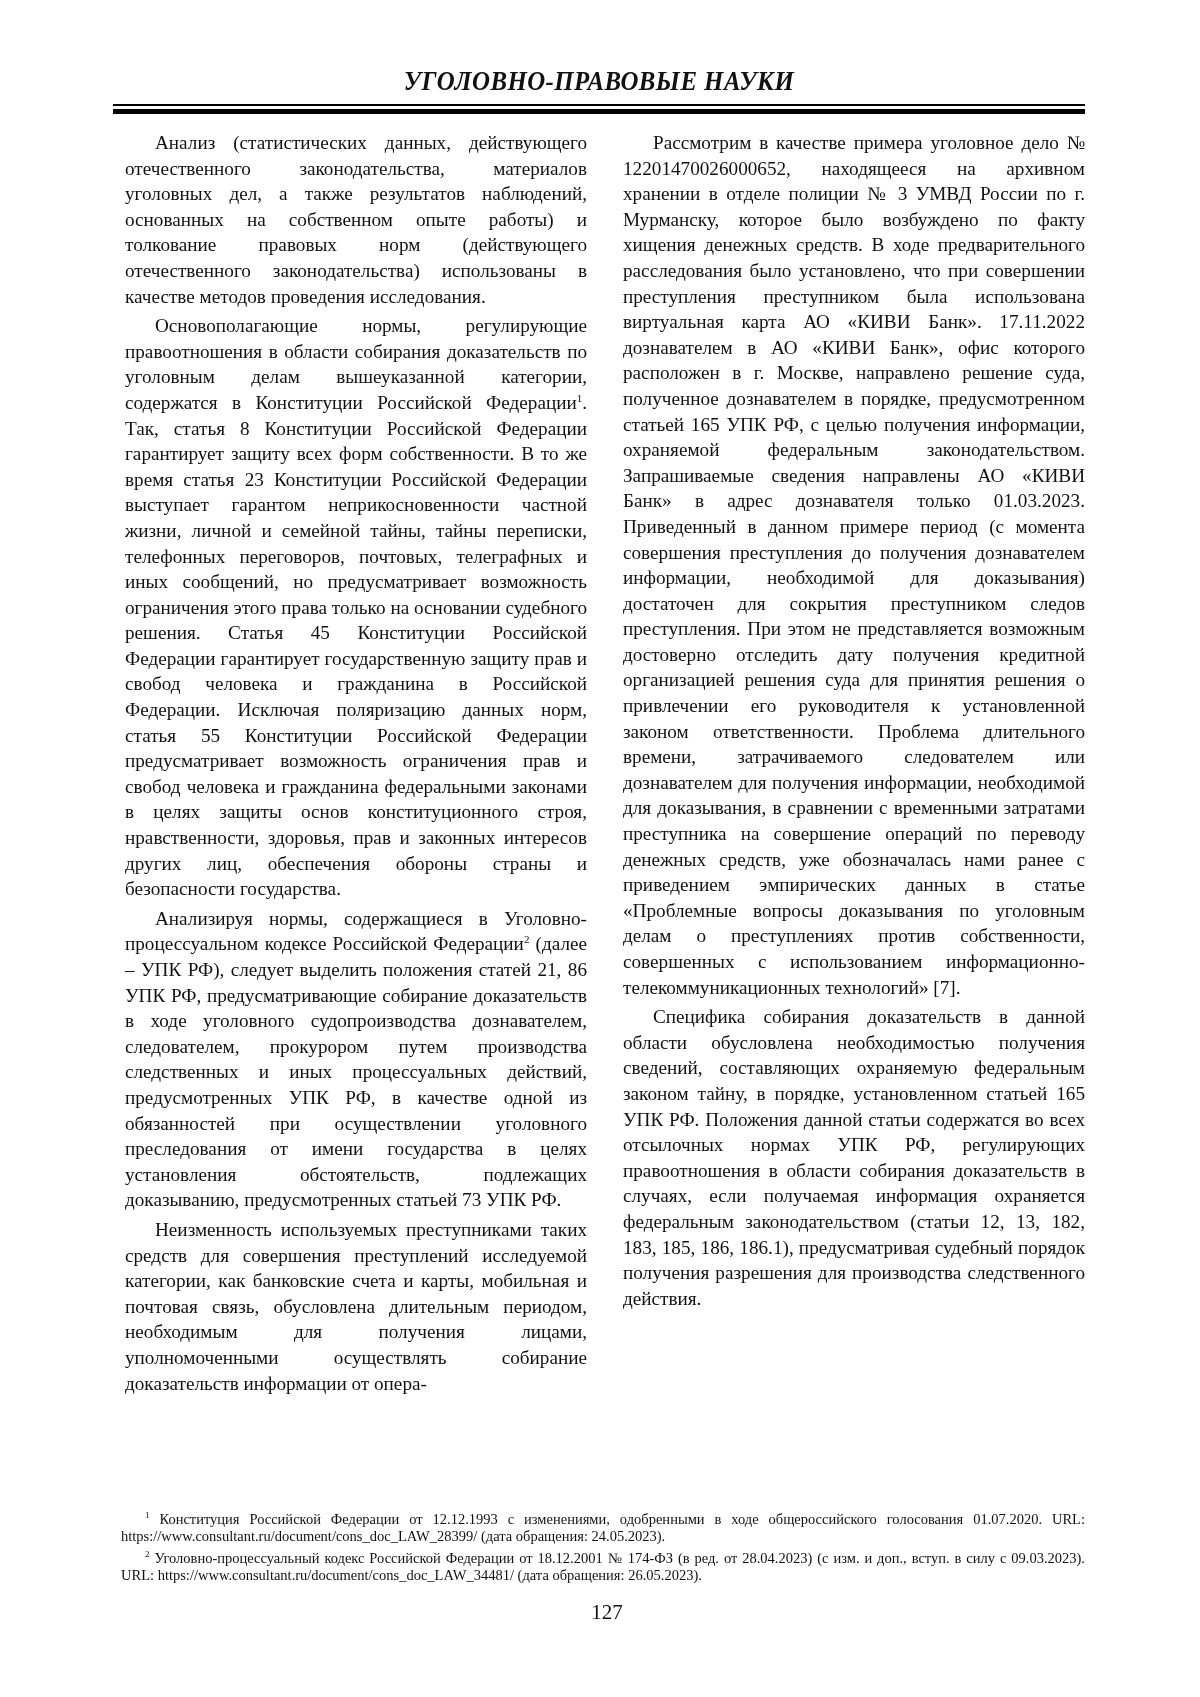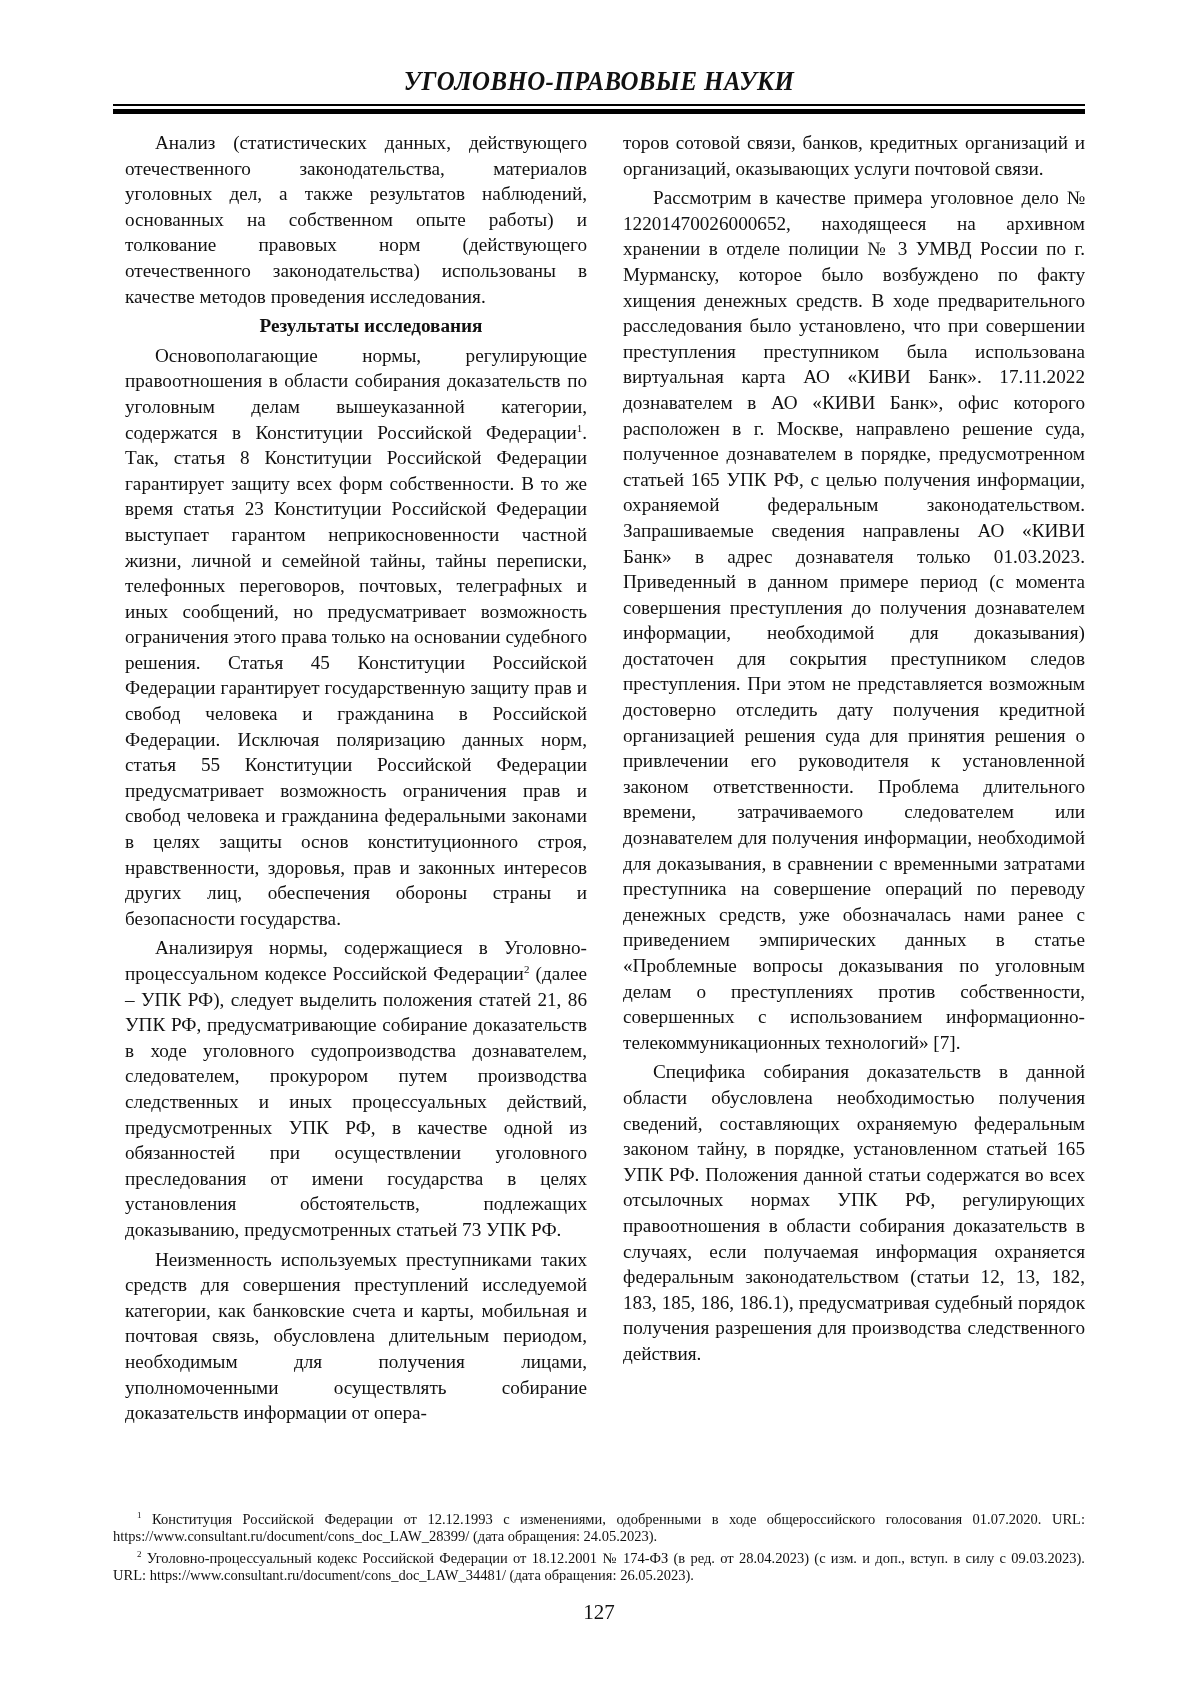--- a/index.html
+++ b/index.html
@@ -11,43 +11,41 @@
                   font-size: 27px; letter-spacing: 0.5px; transform: scaleX(0.92); transform-origin: center; }
   .rule-thin { position: absolute; top: 104px; left: 0; width: 972px; height: 2px; background: #000; }
   .rule-thick { position: absolute; top: 109px; left: 0; width: 972px; height: 5px; background: #000; }
   .columns { position: absolute; top: 130px; left: 0; width: 972px; display: flex; justify-content: space-between; }
   .col { width: 474px; font-size: 19.2px; line-height: 25.6px; text-align: justify; hyphens: manual; }
   .col p { margin: 0 0 4px 12px; text-indent: 30px; }
   .col p.cont { text-indent: 0; }
   .section-heading { text-align: center; font-weight: bold; margin: 0; text-indent: 0; }
   sup { font-size: 11px; line-height: 0; vertical-align: super; }
   .footnotes { position: absolute; top: 1511px; left: 0; width: 972px; font-size: 14.5px; line-height: 17px; text-align: justify; }
-  .footnotes p { margin: 0 0 5px 0; text-indent: 24px; }
+  .footnotes p { margin: 0 0 5px 8px; text-indent: 24px; }
   .footnotes sup { font-size: 9px; }
-  .page-number { position: absolute; top: 1600px; left: 0; width: 972px; text-align: center; font-size: 21px; }
+  .page-number { position: absolute; top: 1600px; left: 8px; width: 972px; text-align: center; font-size: 21px; }
 </style>
 </head>
 <body>
 
 <div class="page">
   <div class="running-head">УГОЛОВНО-ПРАВОВЫЕ НАУКИ</div>
   <div class="rule-thin"></div>
   <div class="rule-thick"></div>
 
   <div class="columns">
     <div class="col">
       <p>Анализ (статистических данных, действующего отечественного законодательства, материалов уголовных дел, а также результатов наблюдений, основанных на собственном опыте работы) и толкование правовых норм (действующего отечественного законодательства) использованы в качестве методов проведения исследования.</p>
-      <p class="section-heading">Результаты исследования</p>
       <p><span>Основополагающие нормы, регулирующие правоотношения в области собирания доказательств по уголовным делам вышеуказанной категории, содержатся в Конституции Российской Федерации</span><sup>1</sup><span>. Так, статья 8 Конституции Российской Федерации гарантирует защиту всех форм собственности. В то же время статья 23 Конституции Российской Федерации выступает гарантом неприкосновенности частной жизни, личной и семейной тайны, тайны переписки, телефонных переговоров, почтовых, телеграфных и иных сообщений, но предусматривает возможность ограничения этого права только на основании судебного решения. Статья 45 Конституции Российской Федерации гарантирует государственную защиту прав и свобод человека и гражданина в Российской Федерации. Исключая поляризацию данных норм, статья 55 Конституции Российской Федерации предусматривает возможность ограничения прав и свобод человека и гражданина федеральными законами в целях защиты основ конституционного строя, нравственности, здоровья, прав и законных интересов других лиц, обеспечения обороны страны и безопасности государства.</span></p>
       <p><span>Анализируя нормы, содержащиеся в Уголовно-процессуальном кодексе Российской Федерации</span><sup>2</sup><span> (далее – УПК РФ), следует выделить положения статей 21, 86 УПК РФ, предусматривающие собирание доказательств в ходе уголовного судопроизводства дознавателем, следователем, прокурором путем производства следственных и иных процессуальных действий, предусмотренных УПК РФ, в качестве одной из обязанностей при осуществлении уголовного преследования от имени государства в целях установления обстоятельств, подлежащих доказыванию, предусмотренных статьей 73 УПК РФ.</span></p>
       <p>Неизменность используемых преступниками таких средств для совершения преступлений исследуемой категории, как банковские счета и карты, мобильная и почтовая связь, обусловлена длительным периодом, необходимым для получения лицами, уполномоченными осуществлять собирание доказательств информации от опера-</p>
     </div>
 
     <div class="col">
-      <p class="cont">торов сотовой связи, банков, кредитных организаций и организаций, оказывающих услуги почтовой связи.</p>
       <p>Рассмотрим в качестве примера уголовное дело № 12201470026000652, находящееся на архивном хранении в отделе полиции № 3 УМВД России по г. Мурманску, которое было возбуждено по факту хищения денежных средств. В ходе предварительного расследования было установлено, что при совершении преступления преступником была использована виртуальная карта АО «КИВИ Банк». 17.11.2022 дознавателем в АО «КИВИ Банк», офис которого расположен в г. Москве, направлено решение суда, полученное дознавателем в порядке, предусмотренном статьей 165 УПК РФ, с целью получения информации, охраняемой федеральным законодательством. Запрашиваемые сведения направлены АО «КИВИ Банк» в адрес дознавателя только 01.03.2023. Приведенный в данном примере период (с момента совершения преступления до получения дознавателем информации, необходимой для доказывания) достаточен для сокрытия преступником следов преступления. При этом не представляется возможным достоверно отследить дату получения кредитной организацией решения суда для принятия решения о привлечении его руководителя к установленной законом ответственности. Проблема длительного времени, затрачиваемого следователем или дознавателем для получения информации, необходимой для доказывания, в сравнении с временными затратами преступника на совершение операций по переводу денежных средств, уже обозначалась нами ранее с приведением эмпирических данных в статье «Проблемные вопросы доказывания по уголовным делам о преступлениях против собственности, совершенных с использованием информационно-телекоммуникационных технологий» [7].</p>
       <p>Специфика собирания доказательств в данной области обусловлена необходимостью получения сведений, составляющих охраняемую федеральным законом тайну, в порядке, установленном статьей 165 УПК РФ. Положения данной статьи содержатся во всех отсылочных нормах УПК РФ, регулирующих правоотношения в области собирания доказательств в случаях, если получаемая информация охраняется федеральным законодательством (статьи 12, 13, 182, 183, 185, 186, 186.1), предусматривая судебный порядок получения разрешения для производства следственного действия.</p>
     </div>
   </div>
 
   <div class="footnotes">
     <p><sup>1</sup><span> Конституция Российской Федерации от 12.12.1993 с изменениями, одобренными в ходе общероссийского голосования 01.07.2020. URL: https://www.consultant.ru/document/cons_doc_LAW_28399/ (дата обращения: 24.05.2023).</span></p>
     <p><sup>2</sup><span> Уголовно-процессуальный кодекс Российской Федерации от 18.12.2001 № 174-ФЗ (в ред. от 28.04.2023) (с изм. и доп., вступ. в силу с 09.03.2023). URL: https://www.consultant.ru/document/cons_doc_LAW_34481/ (дата обращения: 26.05.2023).</span></p>
   </div>
 

